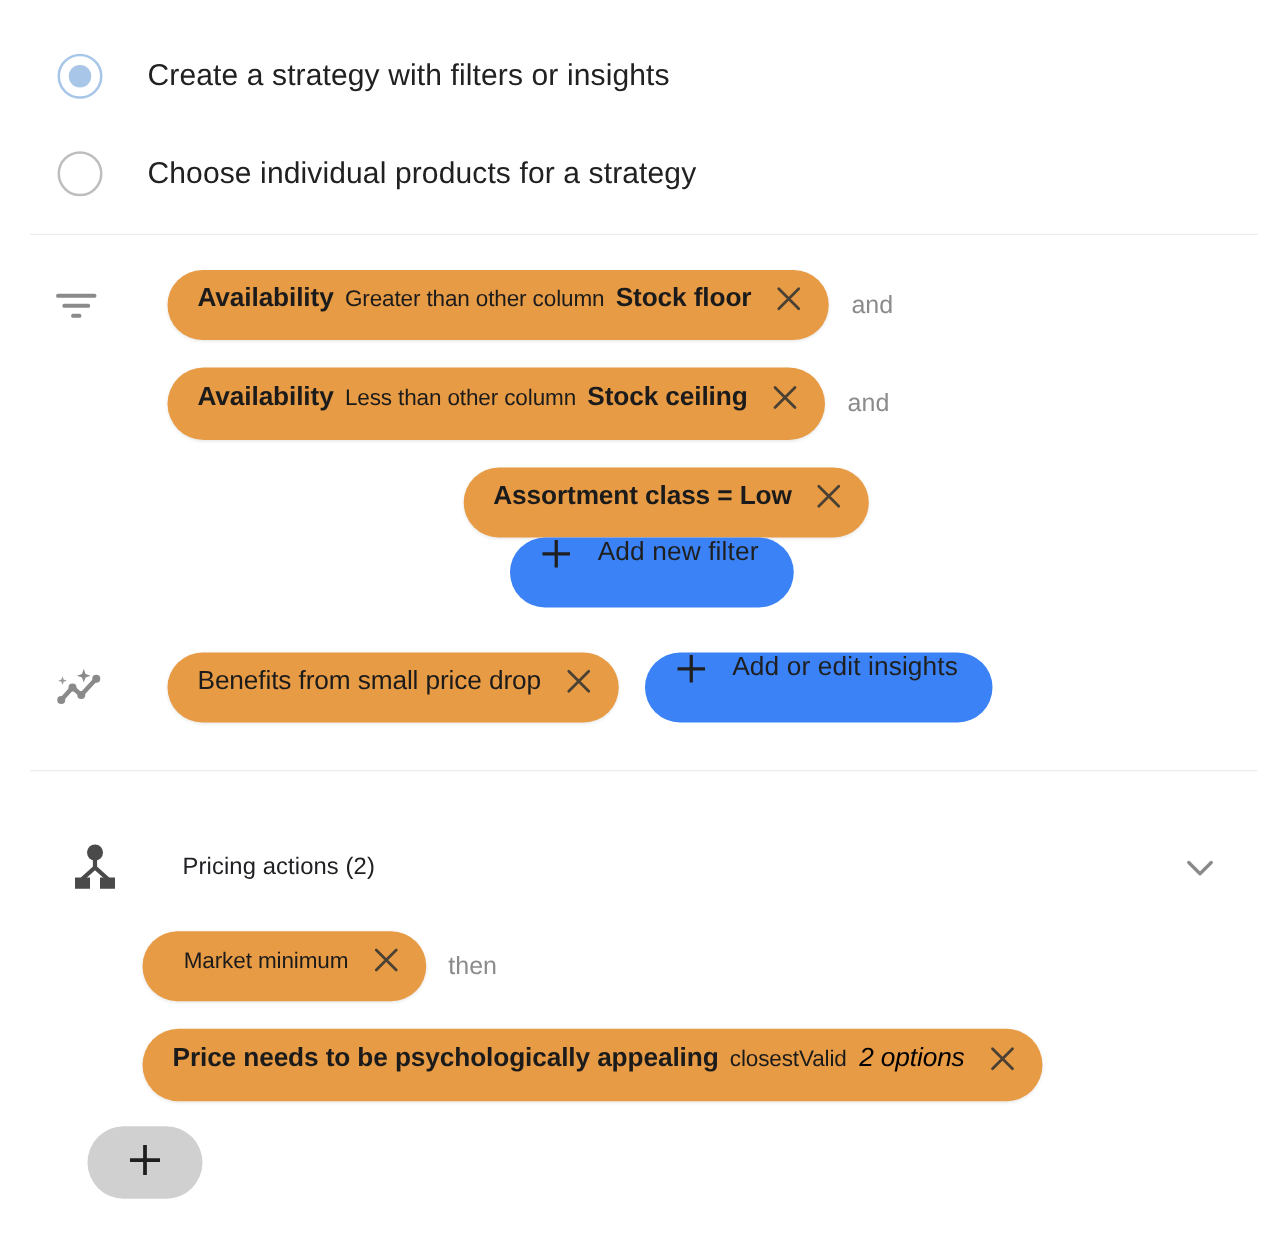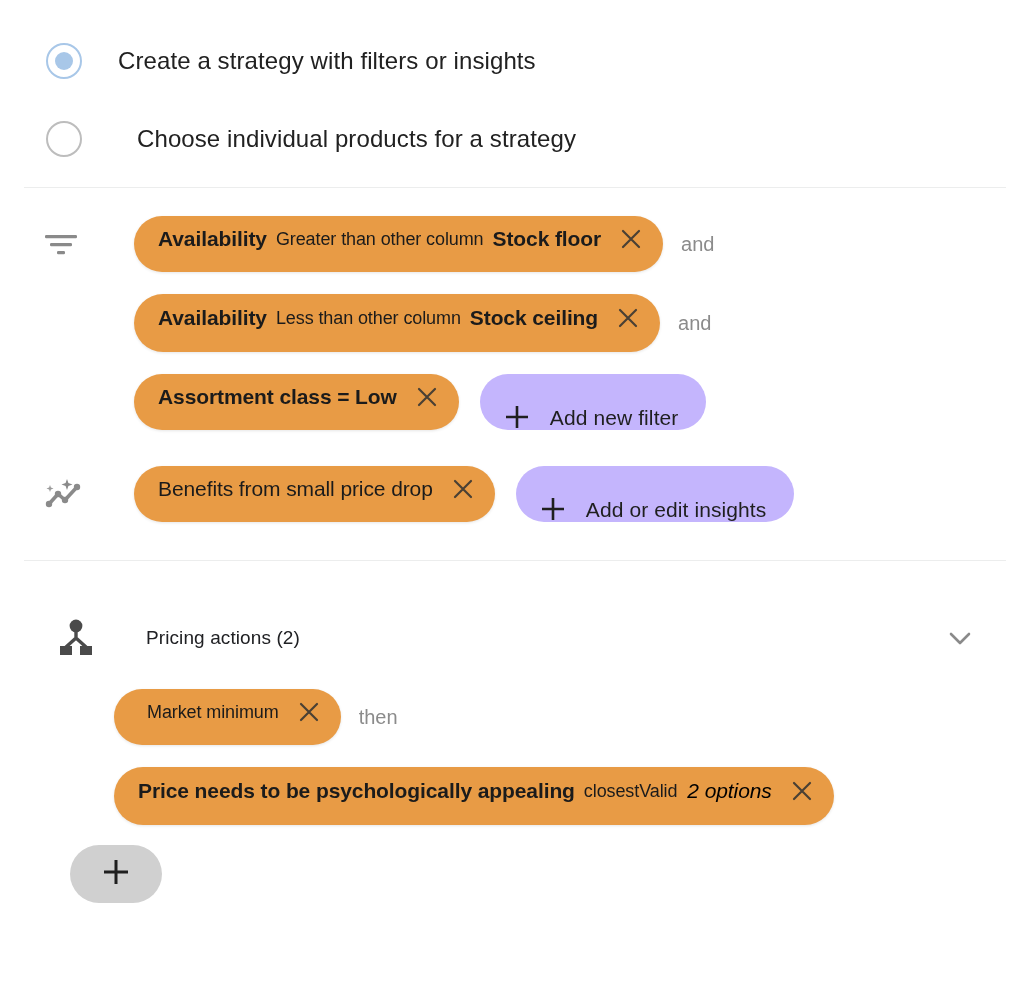--- a/index.html
+++ b/index.html
@@ -19,21 +19,21 @@
   
   .radio-section {
     padding: 34px 0 0 0;
   }
   .radio-row {
     display: flex;
     align-items: center;
     height: 54px;
     padding-left: 46px;
   }
-  .radio-row + .radio-row { margin-top: 24px; gap: 19px; }
+  .radio-row + .radio-row { margin-top: 24px; }
 
   .radio-outer {
     width: 36px;
     height: 36px;
     border-radius: 50%;
     border: 2px solid #bdbdbd;
     box-sizing: border-box;
     display: flex;
     align-items: center;
     justify-content: center;
@@ -143,22 +143,22 @@
   .conj {
     font-size: 20px;
     color: #8b8b8b;
     margin-left: 18px;
     white-space: nowrap;
   }
 
   
   .gbtn {
     display: inline-flex;
-    align-items: flex-end;
-    background: #c4b5fd;
+    align-items: flex-start;
+    background: #3b82f6;
     border-radius: 30px;
     height: 56px;
     padding: 0 28px 0 24px;
     margin-left: 21px;
     box-sizing: border-box;
     cursor: pointer;
     white-space: nowrap;
   }
   .gbtn .plus {
     width: 26px;
@@ -270,21 +270,21 @@
       <span class="chip-bold" style="margin-left:9px;">Stock ceiling</span>
       <span class="chip-x">
         <svg width="24" height="24" viewBox="0 0 24 24" aria-hidden="true">
           <path d="M4 4 L20 20 M20 4 L4 20" stroke="#4a4034" stroke-width="2.2" stroke-linecap="round"></path>
         </svg>
       </span>
     </div>
     <span class="conj">and</span>
   </div>
 
-  <div class="rule-line" style="margin-top:22px;">
+  <div class="rule-line" style="margin-top:22px;flex-direction:column;">
     <div class="gutter-spacer"></div>
     <div class="chip">
       <span class="chip-bold">Assortment class = Low</span>
       <span class="chip-x">
         <svg width="24" height="24" viewBox="0 0 24 24" aria-hidden="true">
           <path d="M4 4 L20 20 M20 4 L4 20" stroke="#4a4034" stroke-width="2.2" stroke-linecap="round"></path>
         </svg>
       </span>
     </div>
     <div class="gbtn">

